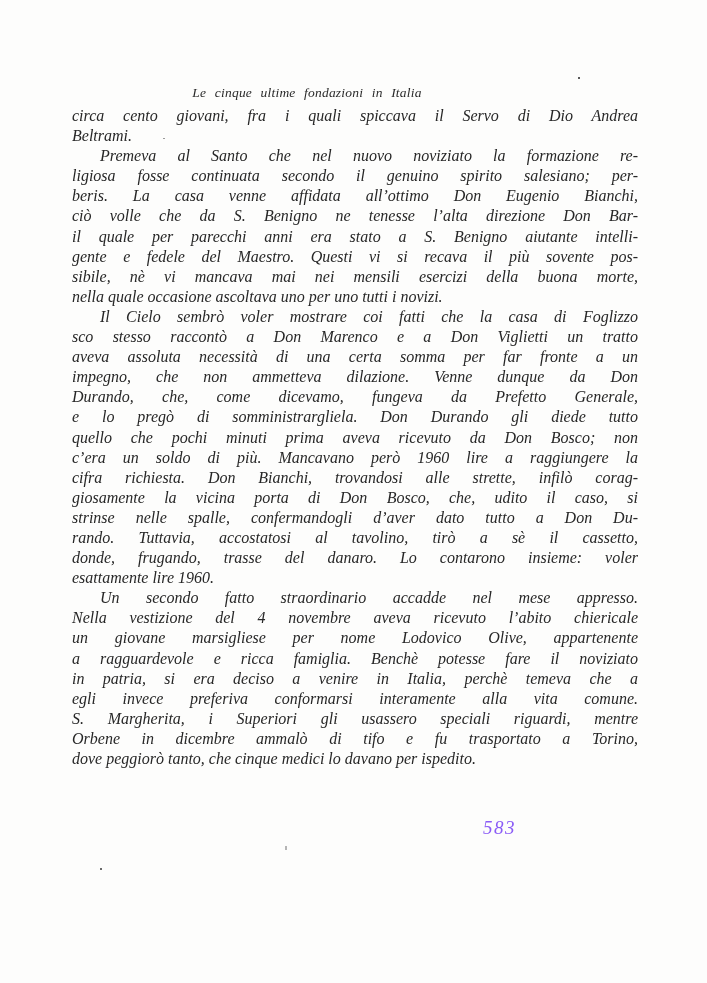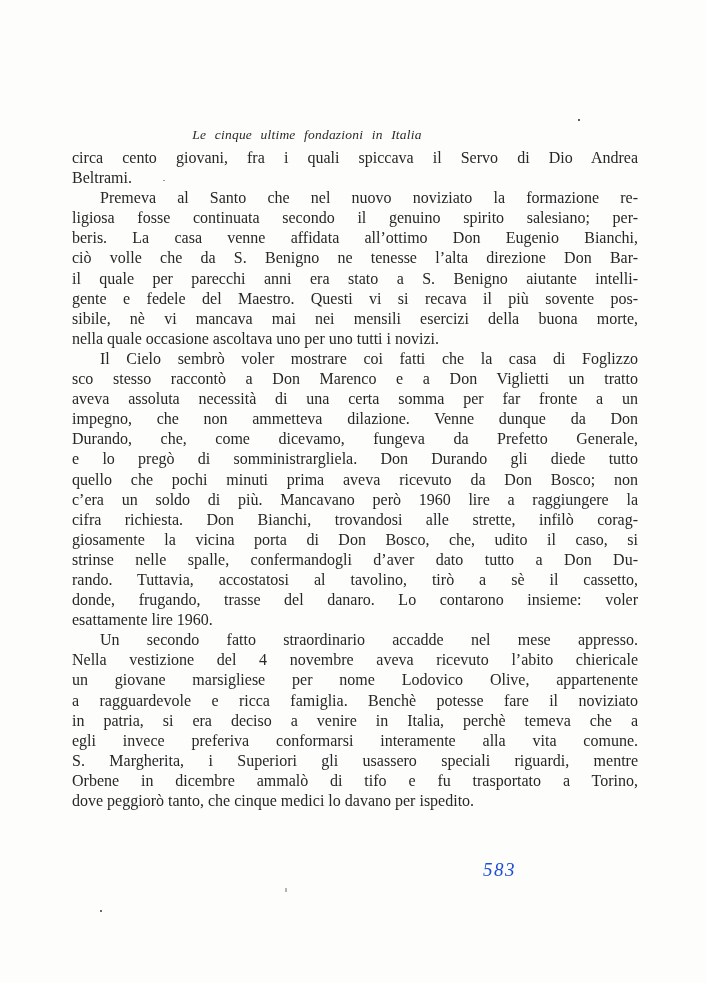--- a/index.html
+++ b/index.html
@@ -11,21 +11,20 @@
     height: 983px;
     background: #fdfdfc;
     position: relative;
     font-family: "Liberation Serif", serif;
     color: #262626;
     overflow: hidden;
   }
   .page {
     position: absolute;
     inset: 0;
-    margin-top: 42px;
   }
   .running-header {
     position: absolute;
     top: 85px;
     left: 0;
     width: 614px; 
     text-align: center;
     font-style: italic;
     font-size: 13.5px;
     letter-spacing: 0.2px;
@@ -36,40 +35,41 @@
     position: absolute;
     top: 106px;
     left: 72px;
     width: 566px;
     font-size: 16px;
     line-height: 20.1px;
     color: #272727;
   }
   .para {
     margin: 0;
+    font-style: italic;
   }
   .line {
     text-align: justify;
     text-align-last: justify;
     white-space: normal;
   }
   .line.last {
     text-align-last: left;
   }
   .line.indent {
     text-indent: 28px;
   }
   .page-number {
     position: absolute;
     top: 817px;
     left: 483px;
     font-style: italic;
     font-size: 19px;
     letter-spacing: 1.5px;
-    color: #1d4ed8;
+    color: #8b5cf6;
     font-feature-settings: "onum" 1;
     text-align: center;
   }
   .speck {
     position: absolute;
     background: #5a5a5a;
   }
   .speck.s1 { top: 77px; left: 578px; width: 2px; height: 2px; }
   .speck.s2 { top: 868px; left: 100px; width: 2px; height: 2px; background: #6a6a6a; }
   .speck.s3 { top: 846px; left: 285px; width: 2px; height: 4px; background: #b5b5b5; }

